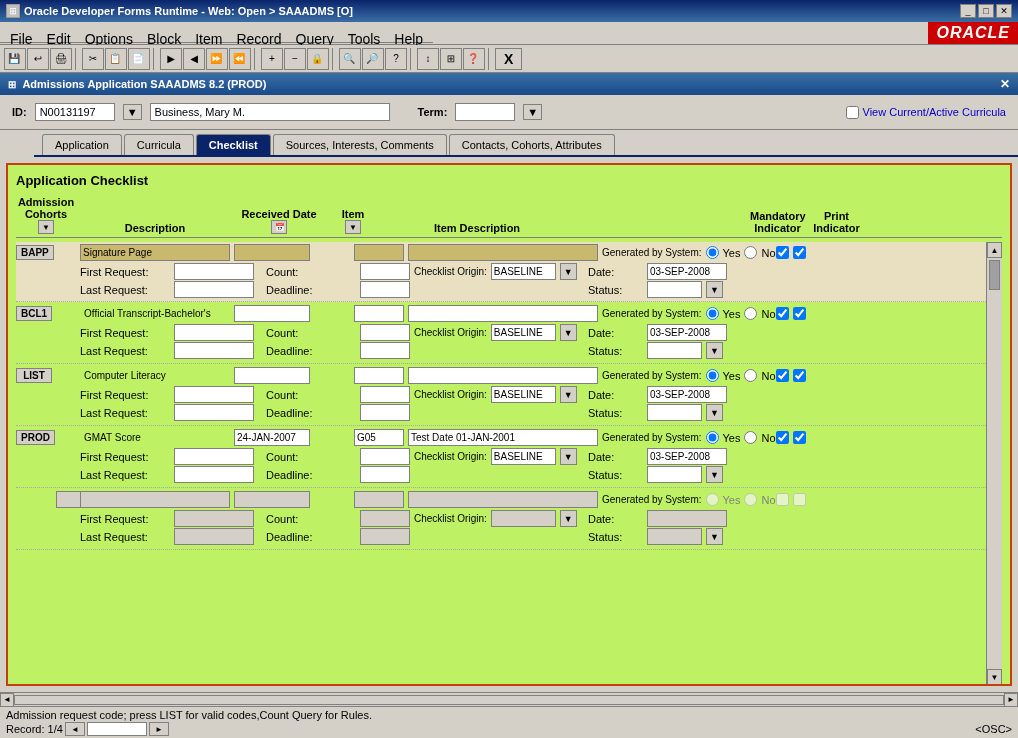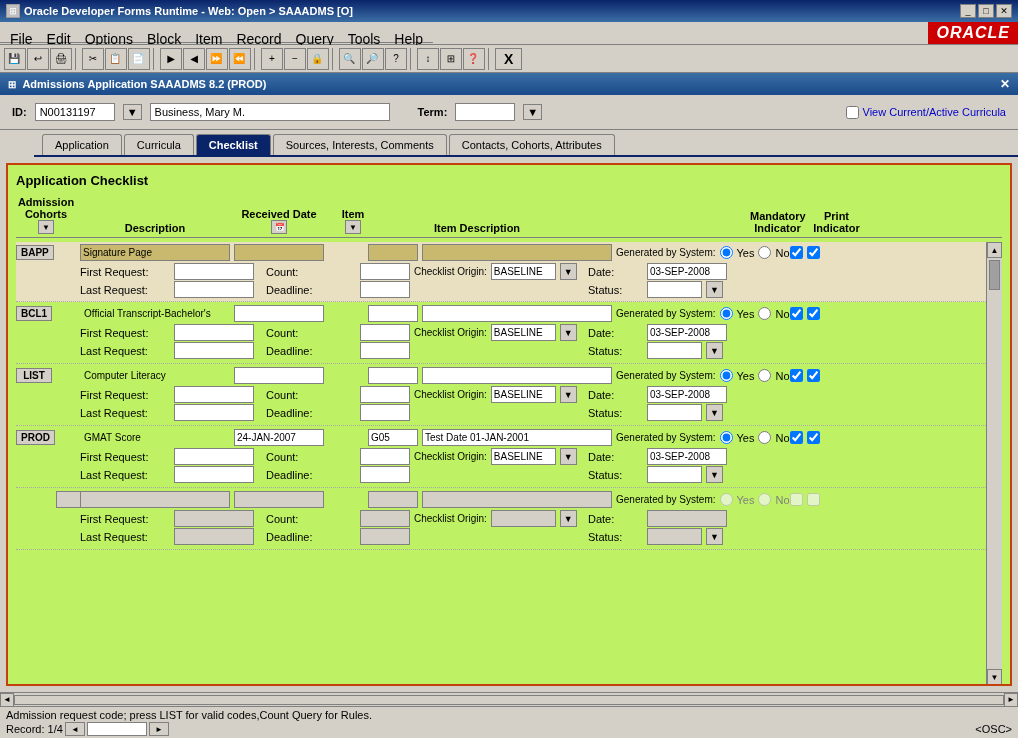--- a/index.html
+++ b/index.html
@@ -211,21 +211,21 @@
       gap: 4px;
       margin-bottom: 1px;
       padding-left: 0;
     }
 
     .col-adm { width: 60px; }
 
     .f-input { border: 1px solid #808080; padding: 1px 2px; font-size: 10px; height: 17px; }
     .f-input.w50 { width: 50px; margin-left: 40px; }
     .f-input.w80 { width: 80px; }
-    .f-input.w90 { width: 90px; }
+    .f-input.w90 { width: 76px; }
     .f-input.w150 { width: 150px; }
     .f-input.w190 { width: 190px; }
     .f-input.bgold { background: #c8b96e; }
     .f-input.bgwhite { background: white; }
     .f-input.bggray { background: #d4d0c8; }
 
     .dd-btn { border: 1px solid #808080; padding: 0 3px; height: 17px; background: #d4d0c8; font-size: 9px; cursor: pointer; display: inline-flex; align-items: center; }
 
     .chk { width: 13px; height: 13px; }
 

